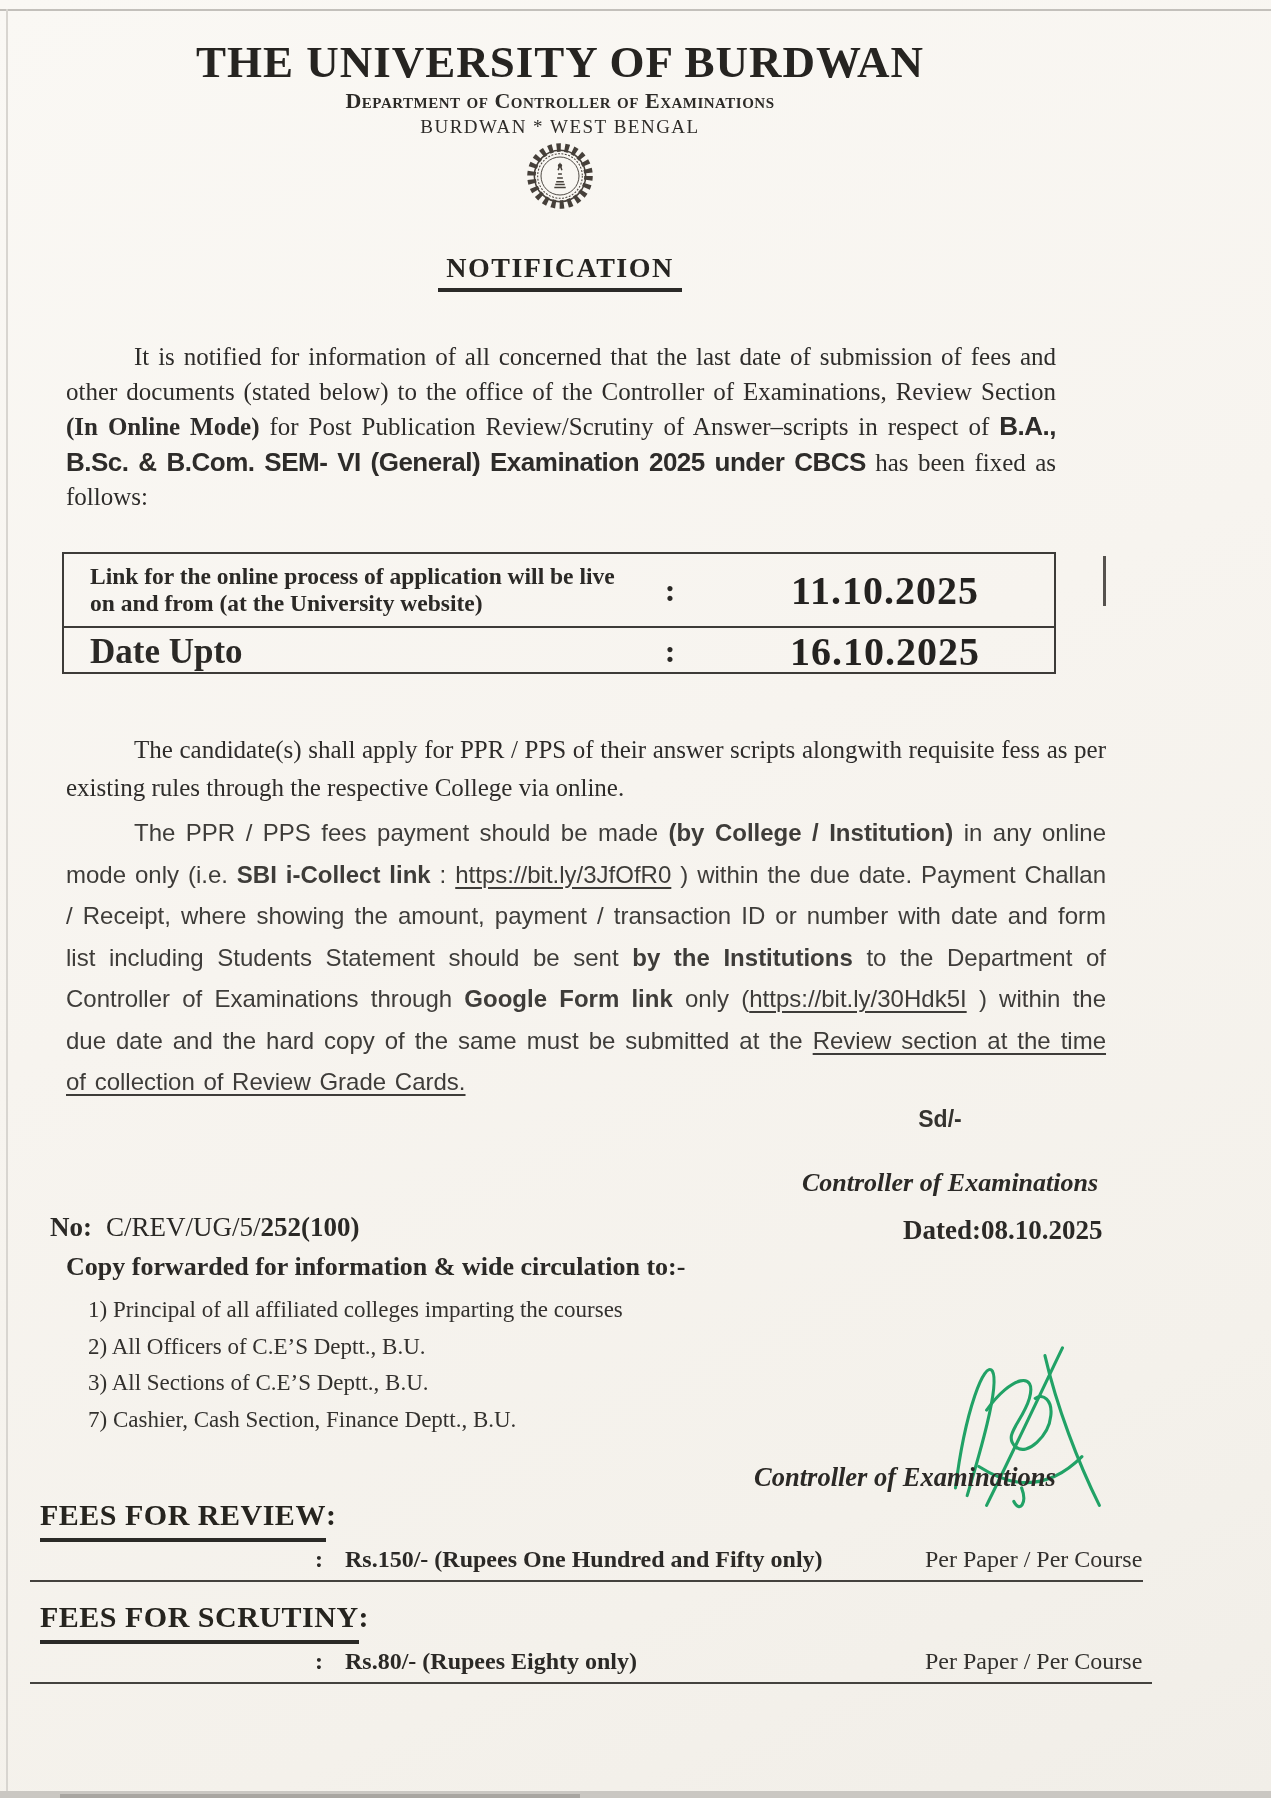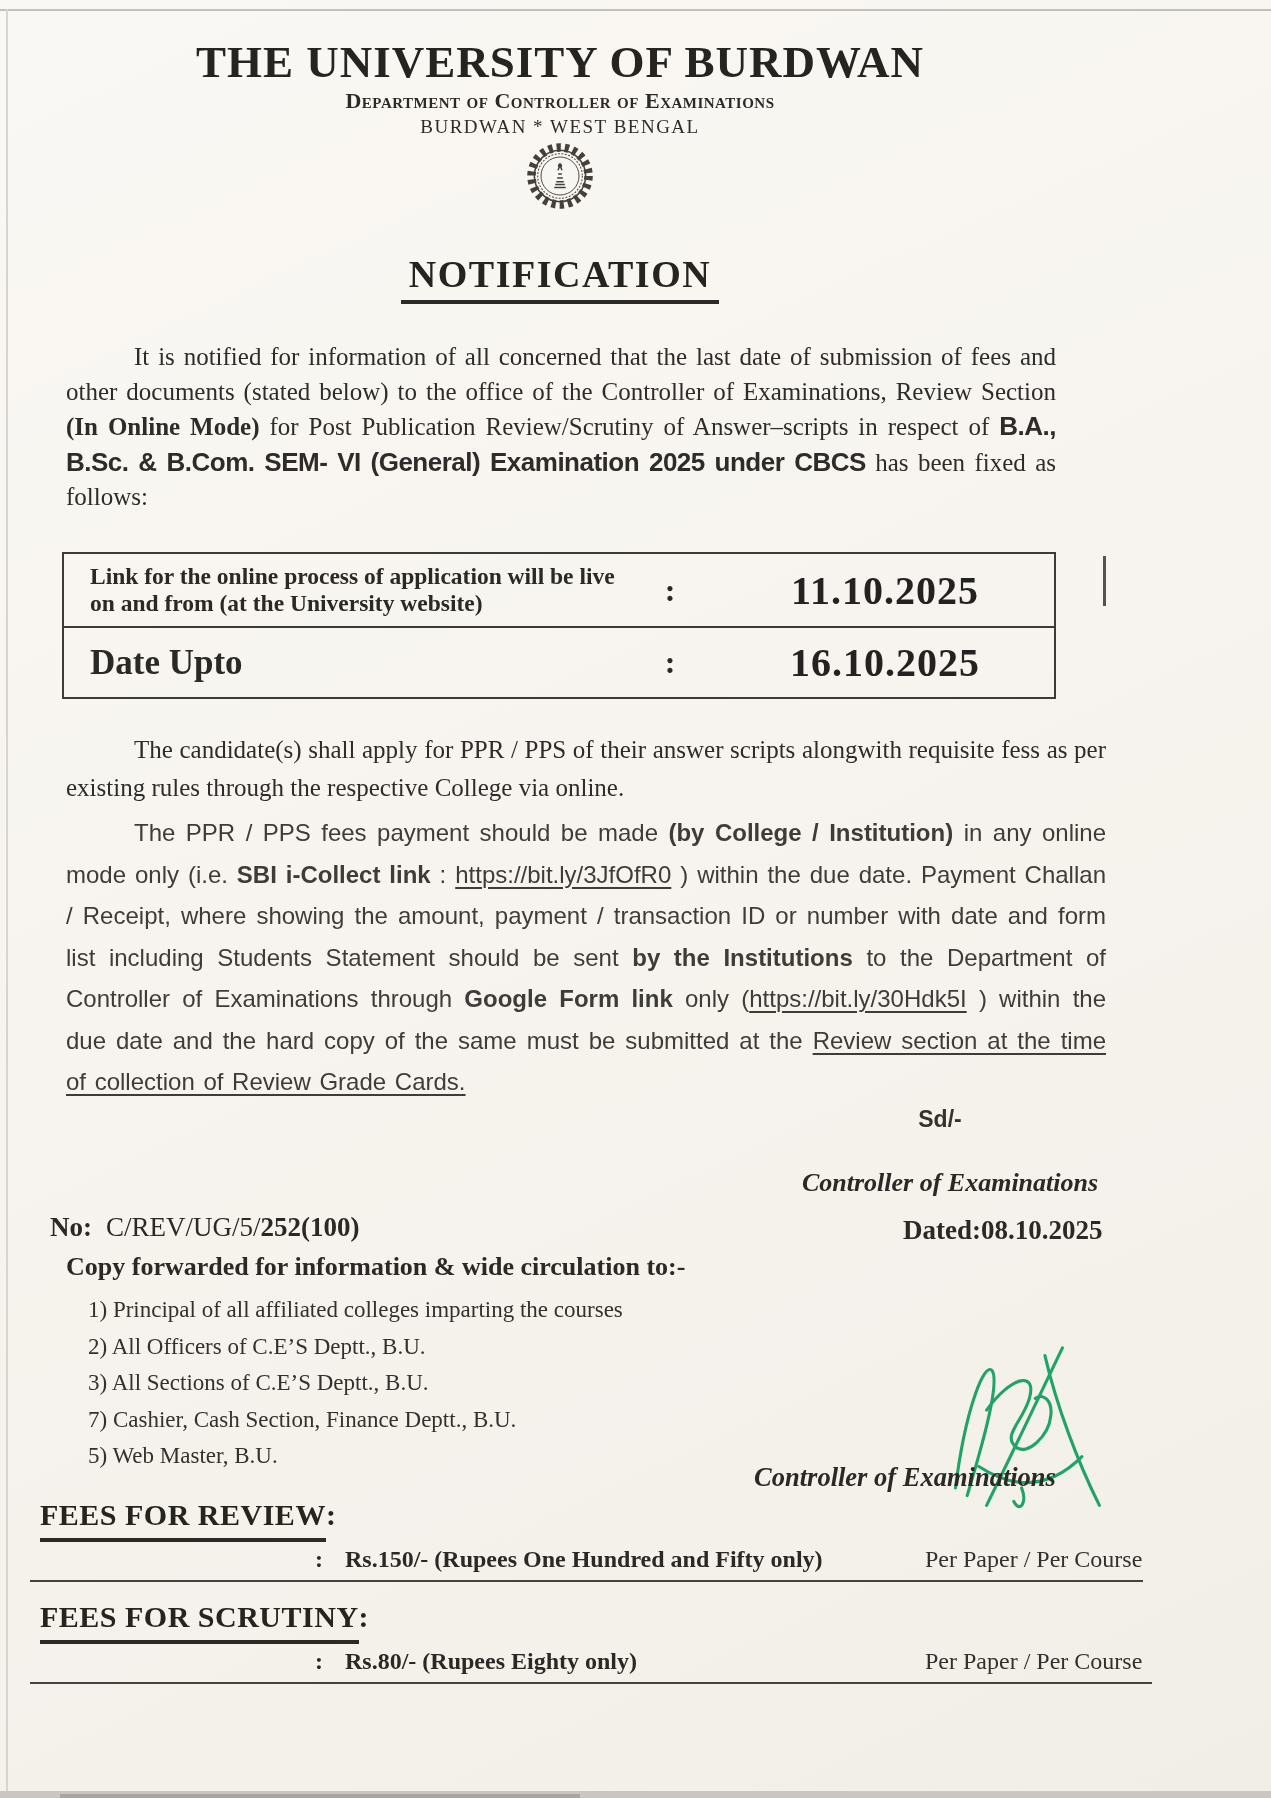--- a/index.html
+++ b/index.html
@@ -17,39 +17,39 @@
   .edge-bottom{position:absolute;bottom:0;left:0;width:100%;height:7px;background:#cac7c2;}
   .edge-bottom-dark{position:absolute;bottom:0;left:60px;width:520px;height:4px;background:#a9a6a1;}
 
   .center-band{position:absolute;left:0;width:1120px;text-align:center;}
   .uni-title{top:36px;font-size:45px;font-weight:bold;letter-spacing:1px;color:#262421;}
   .dept-line{top:88px;font-size:22px;font-weight:bold;font-variant:small-caps;letter-spacing:.5px;color:#2c2a27;}
   .loc-line{top:116px;font-size:19px;letter-spacing:1.5px;color:#2e2c29;}
   .seal-wrap{top:138px;}
   .notif{top:252px;}
   .notif span{
-    display:inline-block;font-size:38px;font-weight:bold;letter-spacing:1.5px;color:#262421;
+    display:inline-block;font-size:28px;font-weight:bold;letter-spacing:1.5px;color:#262421;
     border-bottom:4px solid #2b2a28;padding:0 8px 4px;
   }
 
   .para{position:absolute;color:#2e2c2a;text-align:justify;}
   .p1{left:66px;top:340px;width:990px;font-size:25px;line-height:34.5px;text-indent:68px;}
   .p2{left:66px;top:731px;width:1040px;font-size:25px;line-height:38px;text-indent:68px;}
   .p3{
     left:66px;top:812px;width:1040px;font-size:24px;line-height:41.5px;text-indent:68px;
     font-family:"Liberation Sans", sans-serif;color:#3e3c39;word-spacing:2px;
   }
   .b{font-weight:bold;}
   .condensed{font-family:"Liberation Sans", sans-serif;font-weight:bold;font-size:26px;letter-spacing:-0.5px;}
   .u{text-decoration:underline;text-underline-offset:4px;text-decoration-thickness:2px;}
 
   .sched{position:absolute;left:62px;top:552px;width:990px;border:2.5px solid #3d3b38;}
   .sched-row{display:grid;grid-template-columns:560px 92px 1fr;align-items:center;}
   .sched-row.r1{height:72px;border-bottom:2.5px solid #3d3b38;}
-  .sched-row.r2{height:69px;}
+  .sched-row.r2{height:44px;}
   .sched-label{padding-left:26px;font-weight:bold;color:#2b2926;}
   .r1 .sched-label{font-size:23.5px;line-height:27px;}
   .r2 .sched-label{font-size:35px;}
   .sched-colon{font-size:32px;font-weight:bold;text-align:center;color:#2b2926;}
   .sched-value{font-size:40px;font-weight:bold;text-align:center;letter-spacing:1px;color:#242220;}
   .table-tick{position:absolute;left:1103px;top:556px;width:3px;height:50px;background:#56524e;}
 
   .sd{position:absolute;left:840px;top:1106px;width:200px;text-align:center;
       font-family:"Liberation Sans", sans-serif;font-weight:bold;font-size:23px;color:#35332f;}
   .controller1{position:absolute;left:765px;top:1168px;width:370px;text-align:center;
@@ -129,21 +129,20 @@
 
   <div class="refline-no"><span class="lbl">No:</span><span>C/REV/UG/5/</span><span class="b">252(100)</span></div>
   <div class="refline-dated"><span>Dated:</span><span class="val">08.10.2025</span></div>
 
   <div class="copy-heading">Copy forwarded for information &amp; wide circulation to:-</div>
   <div class="recipients">
     <div>1) Principal of all affiliated colleges imparting the courses</div>
     <div>2) All Officers of C.E’S Deptt., B.U.</div>
     <div>3) All Sections of C.E’S Deptt., B.U.</div>
     <div>7) Cashier, Cash Section, Finance Deptt., B.U.</div>
-    <div>5) Web Master, B.U.</div>
   </div>
 
   <div class="signature">
     <svg viewBox="0 0 200 180" width="195" height="175" aria-hidden="true">
       <g fill="none" stroke="#21a266" stroke-width="3.2" stroke-linecap="round">
         <path d="M28,150 C38,70 58,18 66,30 C74,44 52,118 40,158"></path>
         <path d="M60,70 C86,34 112,30 104,58 C97,82 76,96 90,108 C102,118 124,96 126,76 C128,60 118,52 110,58"></path>
         <path d="M138,6 C112,60 80,128 60,168"></path>
         <path d="M120,14 C132,66 154,124 176,168"></path>
         <path d="M52,128 C86,150 122,154 158,118"></path>

